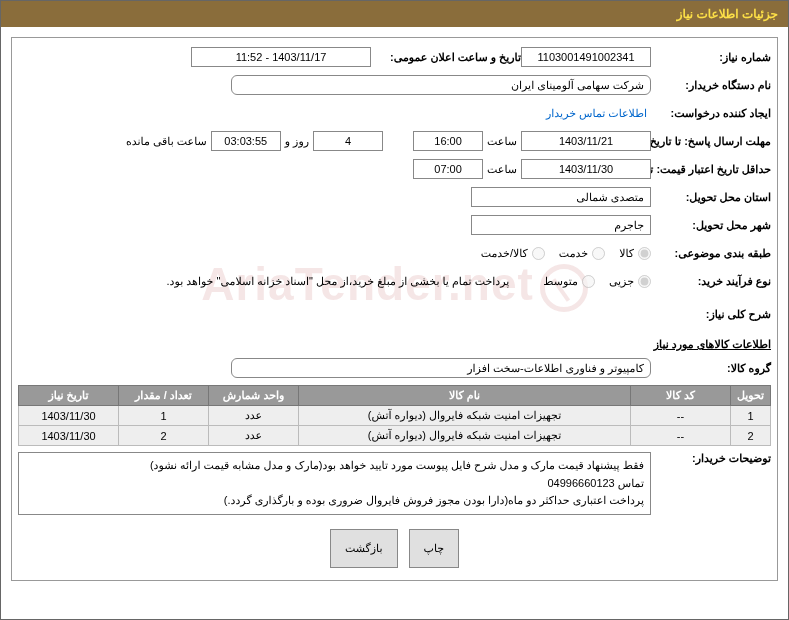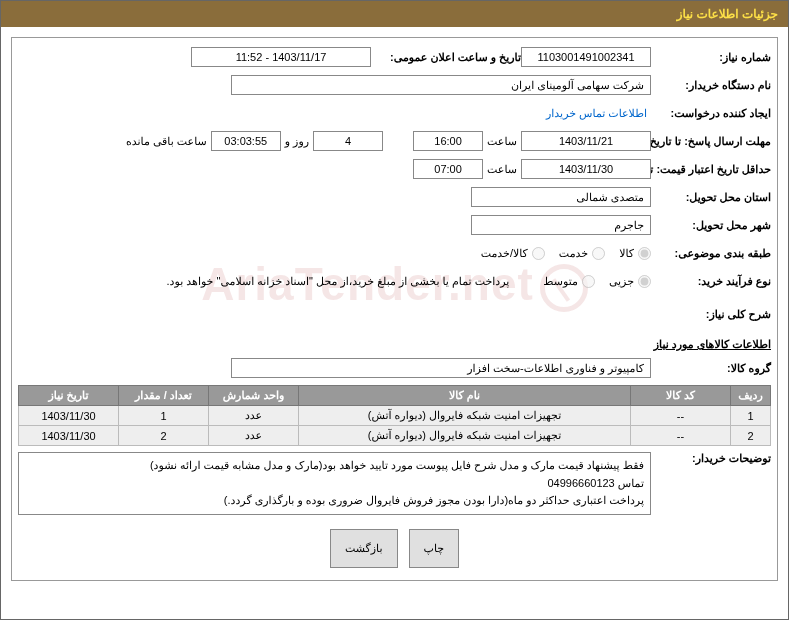--- a/index.html
+++ b/index.html
@@ -8,21 +8,21 @@
 .hdr { background: #8a6d3b; color: #fde047; padding: 6px 10px; font-weight: bold; font-size: 12px; }
 .sub { border: 1px solid #999; margin: 10px; padding: 8px 6px; position: relative; }
 .row { display: flex; align-items: center; margin-bottom: 6px; min-height: 22px; }
 .lbl { width: 120px; text-align: right; font-weight: bold; padding-left: 4px; white-space: nowrap; }
 .lbl2 { width: 150px; text-align: right; font-weight: bold; padding-left: 4px; }
 .box { border: 1px solid #888; background: #fff; padding: 2px 6px; min-height: 20px; display: inline-flex; align-items: center; text-align: center; justify-content: center; }
 .box.rt { justify-content: flex-start; text-align: right; }
 .w110 { width: 130px; }
 .w180 { width: 180px; }
 .w70 { width: 70px; }
-.wlong { flex: 1; }
+.wlong { flex: 1; border-radius: 6px; }
 .txt { padding: 0 4px; }
 .radio-grp { display: flex; align-items: center; gap: 4px; }
 .radio-grp label { margin-left: 10px; }
 .link { color: #0066cc; cursor: pointer; }
 .sec-title { font-weight: bold; text-decoration: underline; margin: 8px 0 6px; }
 .tarea { border: 1px solid #888; padding: 4px 6px; flex: 1; min-height: 42px; text-align: right; line-height: 1.6; }
 table { width: 100%; border-collapse: collapse; margin-top: 4px; }
 th { background: #999; color: #fff; border: 1px solid #777; padding: 3px 4px; font-weight: bold; font-size: 11px; }
 td { background: #eee; border: 1px solid #bbb; padding: 3px 4px; text-align: center; font-size: 11px; }
 .btns { text-align: center; padding: 8px 0 4px; }
@@ -117,21 +117,21 @@
     <div class="sec-title">اطلاعات کالاهای مورد نیاز</div>
 
     <div class="row">
       <span class="lbl">گروه کالا:</span>
       <span class="box wlong rt" style="max-width:420px">کامپیوتر و فناوری اطلاعات-سخت افزار</span>
     </div>
 
     <table>
       <thead>
         <tr>
-          <th style="width:40px">ردیف</th>
+          <th style="width:40px">تحویل</th>
           <th style="width:100px">کد کالا</th>
           <th>نام کالا</th>
           <th style="width:90px">واحد شمارش</th>
           <th style="width:90px">تعداد / مقدار</th>
           <th style="width:100px">تاریخ نیاز</th>
         </tr>
       </thead>
       <tbody id="tbody">
           <tr>
             <td>1</td>

